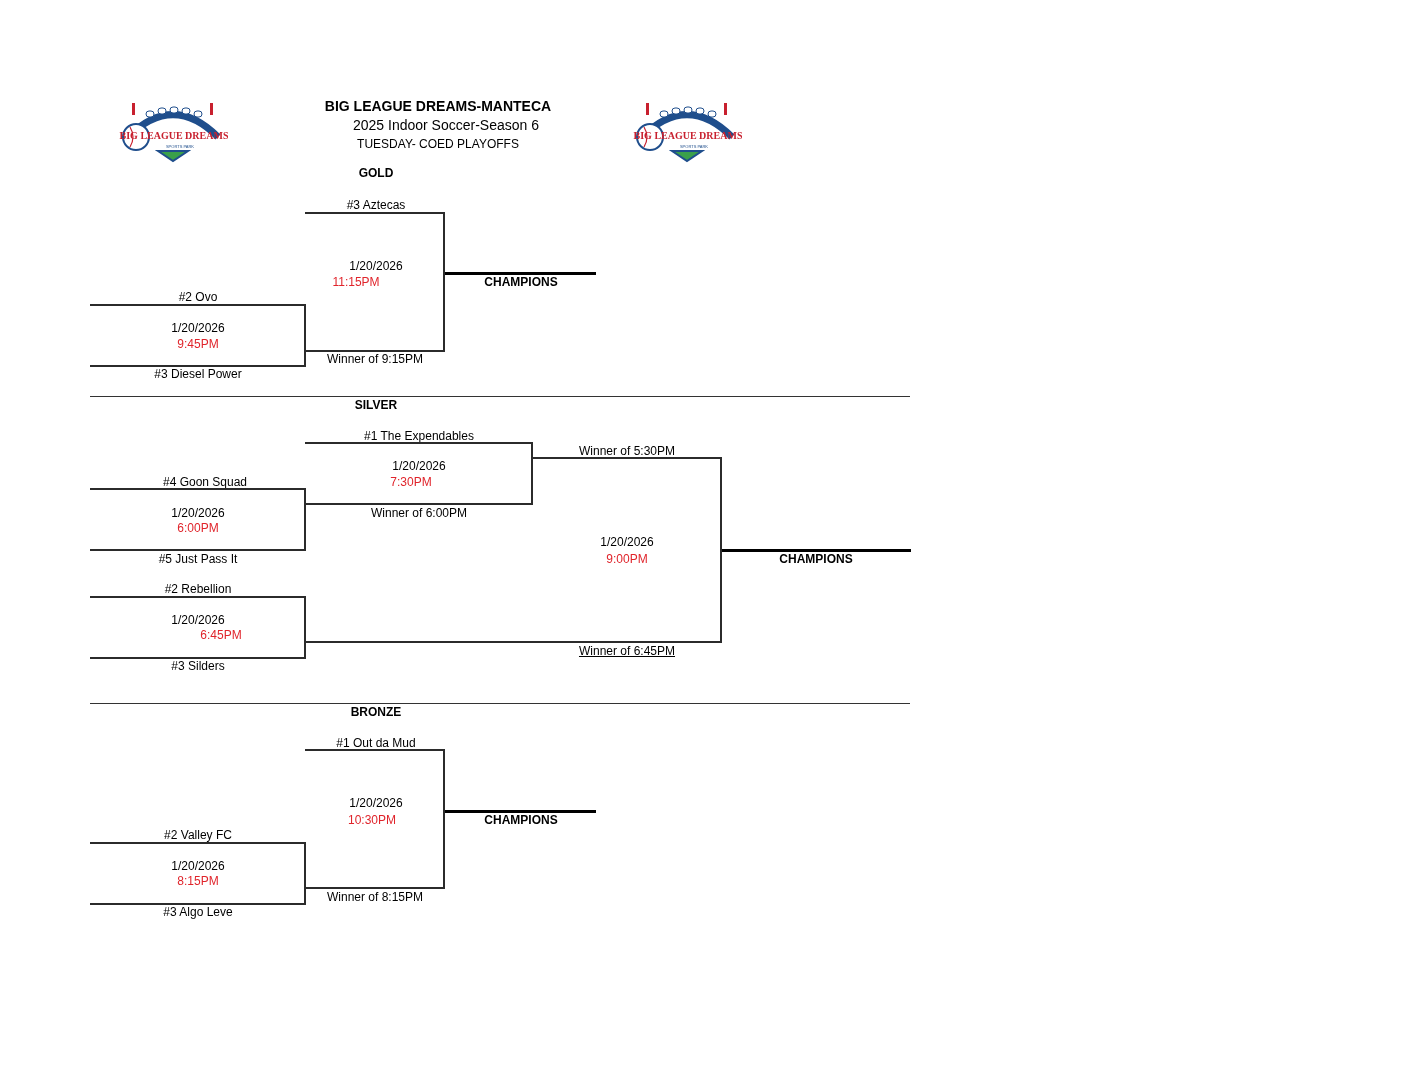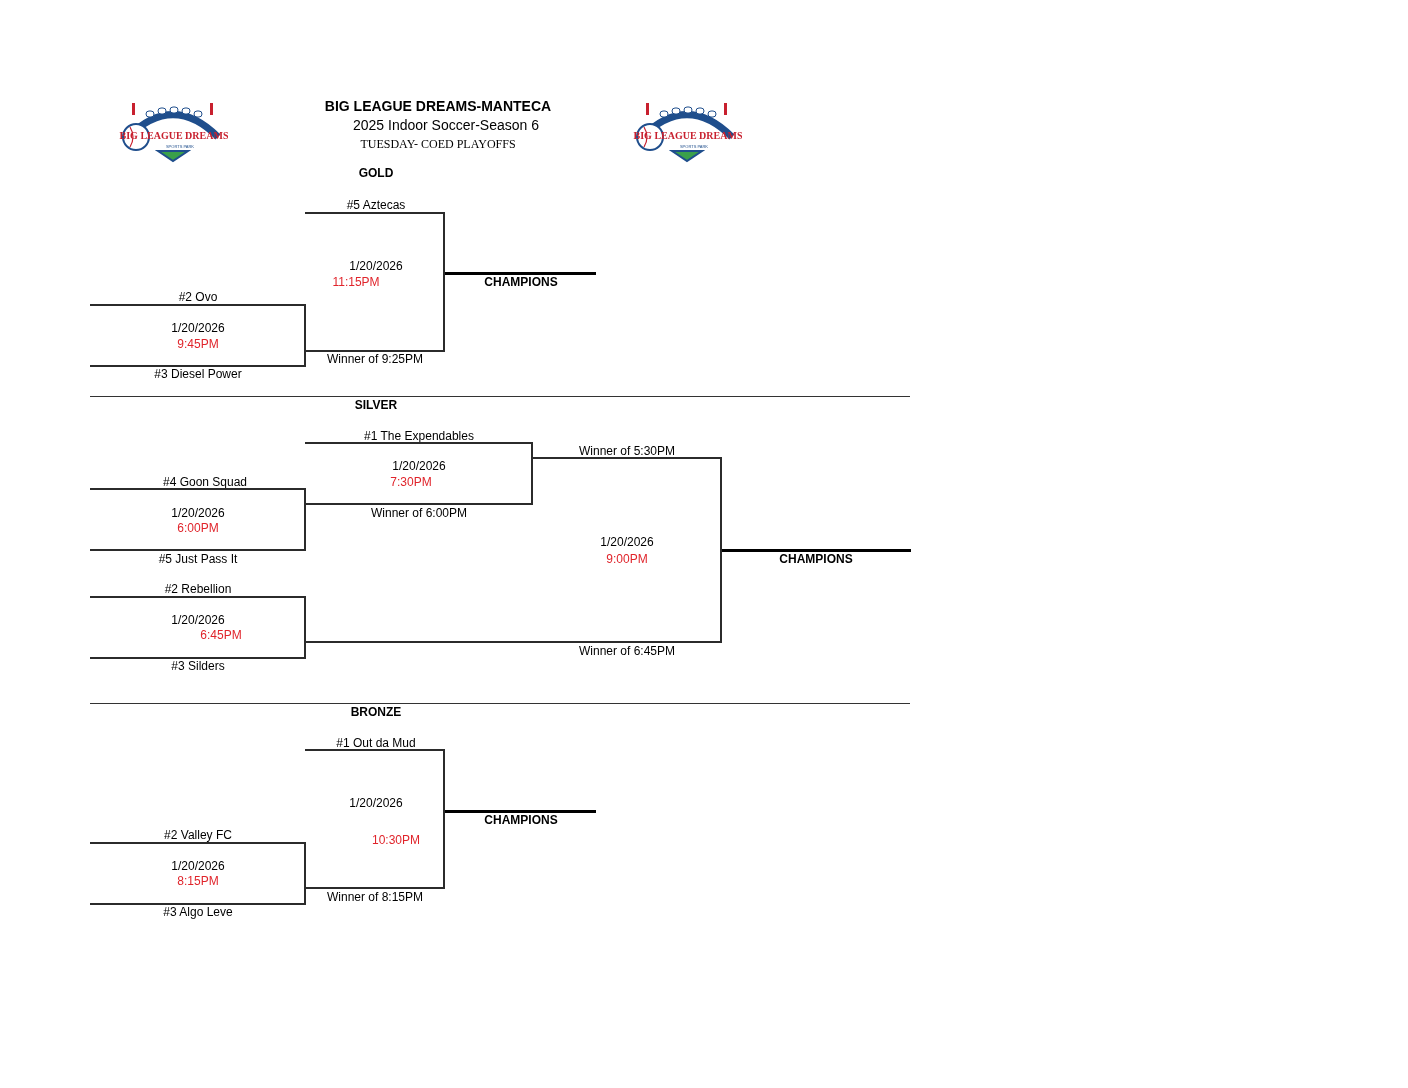--- a/index.html
+++ b/index.html
@@ -7,21 +7,21 @@
          font-family: "Liberation Sans", sans-serif; color: #000; }
   .txt { position: absolute; font-size: 12px; line-height: 14px; white-space: nowrap; transform: translateX(-50%); text-align: center; }
   .red { color: #e0242b; }
   .bold { font-weight: bold; }
   .h { position: absolute; height: 0; border-top: 2px solid #2b2b2b; }
   .hthick { position: absolute; height: 0; border-top: 3px solid #000; }
   .v { position: absolute; width: 0; border-left: 2px solid #2b2b2b; }
   .sep { position: absolute; height: 0; border-top: 1px solid #333; }
   .title { font-size: 14px; font-weight: bold; line-height: 20px; }
   .subtitle { font-size: 14px; line-height: 17px; }
-  .subsub { font-size: 12px; line-height: 14px; font-family: Liberation Serif, serif; }
+  .subsub { font-size: 12px; line-height: 14px; }
   .logo { position: absolute; width: 110px; height: 70px; }
 </style>
 </head>
 <body>
 
 <svg class="logo" style="left:118px;top:97px;" viewBox="0 0 110 70">
   <path d="M10 40 Q55 -5 100 40" fill="none" stroke="#1f4e8c" stroke-width="7"></path>
   <g fill="#fff" stroke="#1f4e8c" stroke-width="1">
     <rect x="28" y="14" width="8" height="6" rx="3"></rect>
       <rect x="40" y="11" width="8" height="6" rx="3"></rect>
@@ -56,33 +56,33 @@
   <path d="M40 54 L55 64 L70 54 Z" fill="#3aa04a" stroke="#1f4e8c" stroke-width="2"></path>
 </svg>
 
 <div class="txt title" style="left:438px;top:96px;">BIG LEAGUE DREAMS-MANTECA</div>
 <div class="txt subtitle" style="left:446px;top:117px;">2025 Indoor Soccer-Season 6</div>
 <div class="txt subsub" style="left:438px;top:137px;">TUESDAY- COED PLAYOFFS</div>
 
 <div>
   <div class="txt bold" style="left:376px;top:166px;">GOLD</div>
 
-  <div class="txt" style="left:376px;top:198px;">#5  Aztecas</div>
+  <div class="txt" style="left:376px;top:198px;">#3  Aztecas</div>
   <div class="h" style="left:305px;top:212px;width:140px;"></div>
 
   <div class="txt" style="left:198px;top:290px;">#2 Ovo</div>
   <div class="h" style="left:90px;top:304px;width:216px;"></div>
   <div class="txt" style="left:198px;top:321px;">1/20/2026</div>
   <div class="txt red" style="left:198px;top:337px;">9:45PM</div>
   <div class="h" style="left:90px;top:365px;width:216px;"></div>
   <div class="txt" style="left:198px;top:367px;">#3 Diesel Power</div>
   <div class="v" style="left:304px;top:304px;height:63px;"></div>
 
   <div class="h" style="left:305px;top:350px;width:140px;"></div>
-  <div class="txt" style="left:375px;top:352px;">Winner of 9:25PM</div>
+  <div class="txt" style="left:375px;top:352px;">Winner of 9:15PM</div>
 
   <div class="v" style="left:443px;top:212px;height:140px;"></div>
   <div class="txt" style="left:376px;top:259px;">1/20/2026</div>
   <div class="txt red" style="left:356px;top:275px;">11:15PM</div>
 
   <div class="hthick" style="left:445px;top:272px;width:151px;"></div>
   <div class="txt bold" style="left:521px;top:275px;">CHAMPIONS</div>
 </div>
 
 <div class="sep" style="left:90px;top:396px;width:820px;"></div>
@@ -112,21 +112,21 @@
 
   <div class="txt" style="left:198px;top:582px;">#2 Rebellion</div>
   <div class="h" style="left:90px;top:596px;width:216px;"></div>
   <div class="txt" style="left:198px;top:613px;">1/20/2026</div>
   <div class="txt red" style="left:198px;top:628px;margin-left:23px;">6:45PM</div>
   <div class="h" style="left:90px;top:657px;width:216px;"></div>
   <div class="txt" style="left:198px;top:659px;">#3 Silders</div>
   <div class="v" style="left:304px;top:596px;height:63px;"></div>
 
   <div class="h" style="left:305px;top:641px;width:417px;"></div>
-  <div class="txt" style="left:627px;top:644px;">Winner of 6:45PM</div>
+  <div class="txt" style="left:627px;top:644px;text-decoration:underline;">Winner of 6:45PM</div>
 
   <div class="v" style="left:720px;top:457px;height:186px;"></div>
   <div class="txt" style="left:627px;top:535px;">1/20/2026</div>
   <div class="txt red" style="left:627px;top:552px;">9:00PM</div>
 
   <div class="hthick" style="left:722px;top:549px;width:189px;"></div>
   <div class="txt bold" style="left:816px;top:552px;">CHAMPIONS</div>
 </div>
 
 <div class="sep" style="left:90px;top:703px;width:820px;"></div>
@@ -143,17 +143,17 @@
   <div class="txt red" style="left:198px;top:874px;">8:15PM</div>
   <div class="h" style="left:90px;top:903px;width:216px;"></div>
   <div class="txt" style="left:198px;top:905px;">#3 Algo Leve</div>
   <div class="v" style="left:304px;top:842px;height:63px;"></div>
 
   <div class="h" style="left:305px;top:887px;width:140px;"></div>
   <div class="txt" style="left:375px;top:890px;">Winner of 8:15PM</div>
 
   <div class="v" style="left:443px;top:749px;height:140px;"></div>
   <div class="txt" style="left:376px;top:796px;">1/20/2026</div>
-  <div class="txt red" style="left:396px;top:813px;margin-top:20px;">10:30PM</div>
+  <div class="txt red" style="left:372px;top:813px;">10:30PM</div>
 
   <div class="hthick" style="left:445px;top:810px;width:151px;"></div>
   <div class="txt bold" style="left:521px;top:813px;">CHAMPIONS</div>
 </div>
 
 </body></html>

